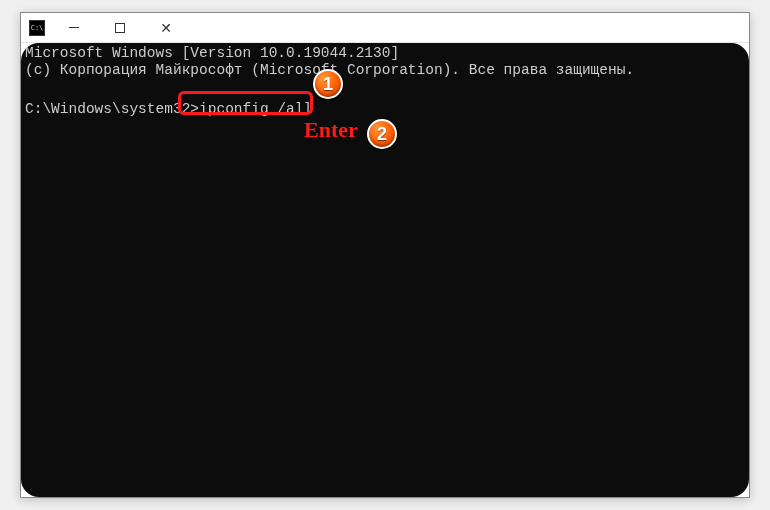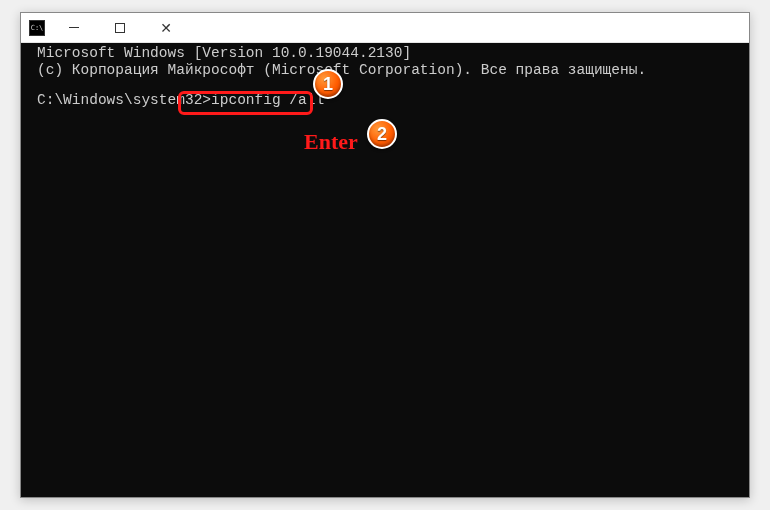--- a/index.html
+++ b/index.html
@@ -64,32 +64,33 @@
       font-size: 10px;
       cursor: pointer;
     }
     .terminal {
       position: absolute;
       top: 30px;
       left: 0;
       right: 0;
       bottom: 0;
       background: #0c0c0c;
-      padding: 2px 16px;
+      padding: 2px 4px;
       font-family: Consolas, "Courier New", monospace;
       font-size: 14.5px;
       line-height: 17px;
       color: #cccccc;
       overflow: hidden;
+      border-radius: 18px;
     }
     .line {
       white-space: pre;
     }
     .prompt-line {
-      margin-top: 13px;
+      margin-top: 22px;
       position: relative;
     }
     .command-highlight {
       position: absolute;
       border: 3px solid #ff1a1a;
       border-radius: 6px;
       pointer-events: none;
     }
     .annotation-badge {
       position: absolute;
@@ -155,19 +156,19 @@
     <div class="line">(c) Корпорация Майкрософт (Microsoft Corporation). Все права защищены.</div>
     <div class="line prompt-line"><span>C:\Windows\system32&gt;</span><span>ipconfig /all</span></div>
 
     <div class="command-highlight" style="left:157px; top:48px; width:135px; height:24px;"></div>
   </div>
 
   <div class="annotation-badge" style="left:292px; top:56px;">
     <span>1</span>
   </div>
 
-  <div class="annotation-enter" style="left:283px; top:116px;font-family:Liberation Serif, serif;">Enter</div>
+  <div class="annotation-enter" style="left:283px; top:104px;font-family:Liberation Serif, serif;">Enter</div>
 
   <div class="annotation-badge" style="left:346px; top:106px;">
     <span>2</span>
   </div>
 
 </div>
 
 </body></html>

